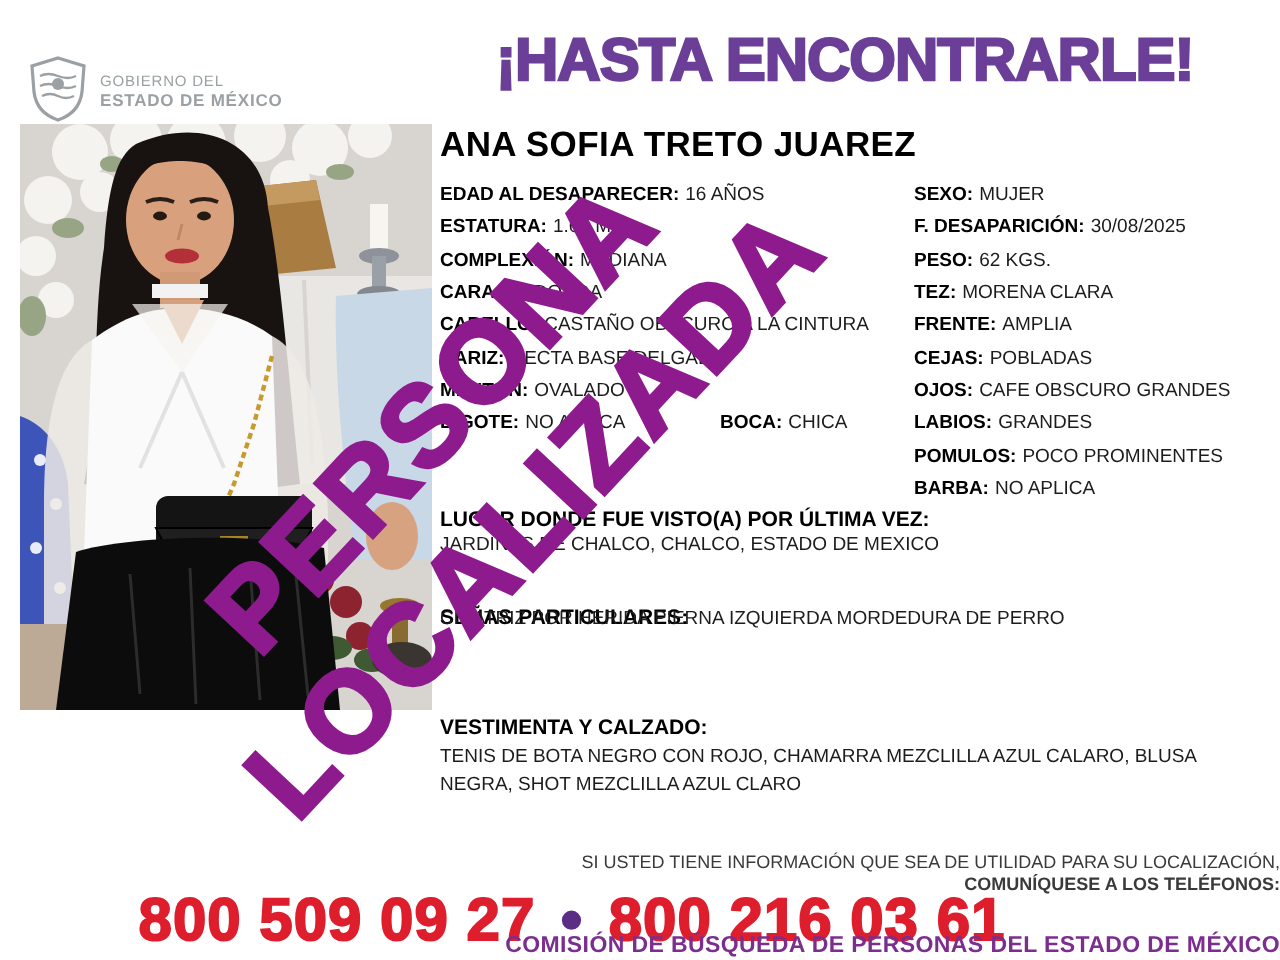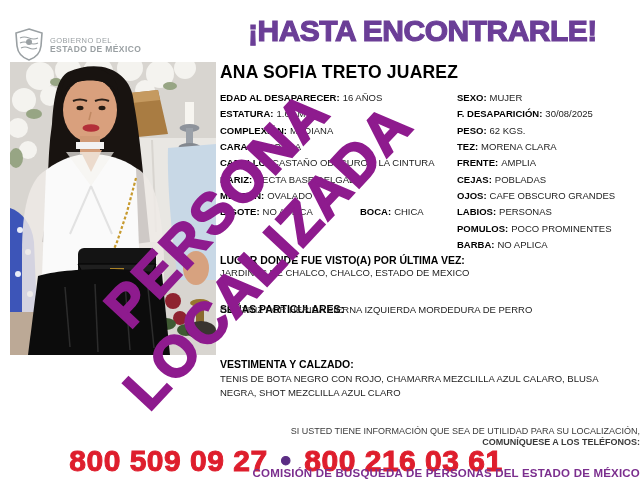--- a/index.html
+++ b/index.html
@@ -182,21 +182,21 @@
   </div>
 
   <div class="col col-right">
     <div class="frow"><span class="flabel">SEXO:</span><span class="fvalue">MUJER</span></div>
     <div class="frow"><span class="flabel">F. DESAPARICIÓN:</span><span class="fvalue">30/08/2025</span></div>
     <div class="frow"><span class="flabel">PESO:</span><span class="fvalue">62 KGS.</span></div>
     <div class="frow"><span class="flabel">TEZ:</span><span class="fvalue">MORENA CLARA</span></div>
     <div class="frow"><span class="flabel">FRENTE:</span><span class="fvalue">AMPLIA</span></div>
     <div class="frow"><span class="flabel">CEJAS:</span><span class="fvalue">POBLADAS</span></div>
     <div class="frow"><span class="flabel">OJOS:</span><span class="fvalue">CAFE OBSCURO GRANDES</span></div>
-    <div class="frow"><span class="flabel">LABIOS:</span><span class="fvalue">PERSONAS</span></div>
+    <div class="frow"><span class="flabel">LABIOS:</span><span class="fvalue">GRANDES</span></div>
     <div class="frow"><span class="flabel">POMULOS:</span><span class="fvalue">POCO PROMINENTES</span></div>
     <div class="frow"><span class="flabel">BARBA:</span><span class="fvalue">NO APLICA</span></div>
   </div>
 
   <div class="sec sec-label" style="top:254px;">LUGAR DONDE FUE VISTO(A) POR ÚLTIMA VEZ:</div>
   <div class="sec sec-value" style="top:267px;">JARDINES DE CHALCO, CHALCO, ESTADO DE MEXICO</div>
 
   <div class="sec sec-label" style="top:303px;">SEÑAS PARTICULARES:</div>
   <div class="sec sec-value" style="top:304px;">CICATRIZ POR HERIDA PIERNA IZQUIERDA MORDEDURA DE PERRO</div>
 

